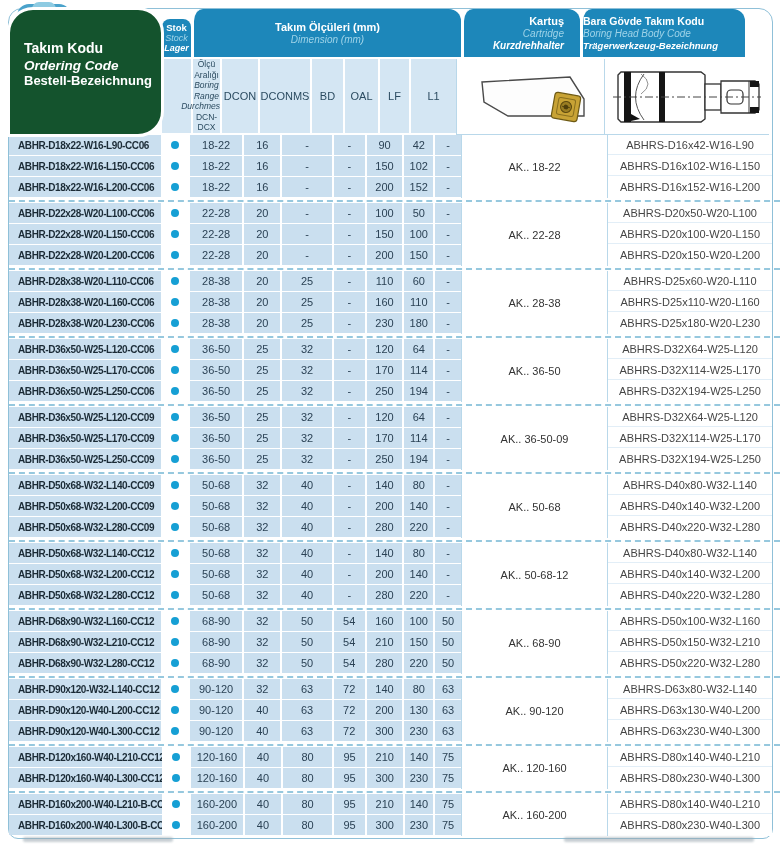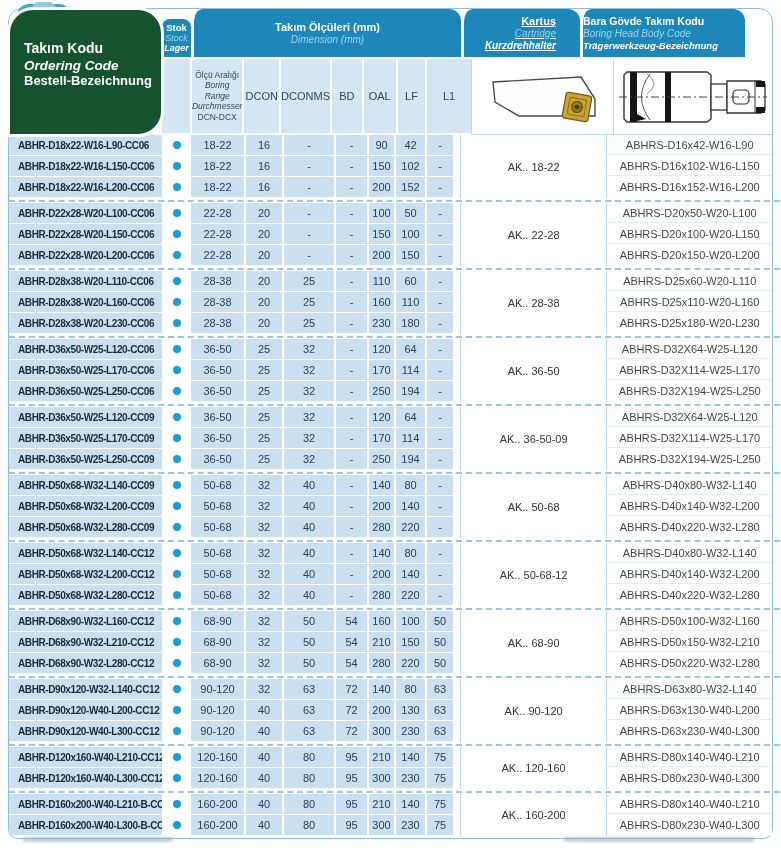--- a/index.html
+++ b/index.html
@@ -17,48 +17,48 @@
   .band{margin-left:153px;height:48px;display:flex;}
   .band-sec{background:#1d87ba;color:#fff;box-sizing:border-box;border-left:3px solid #fff;display:flex;flex-direction:column;justify-content:center;}
   .band-sec .t1{font-weight:bold;font-size:11px;line-height:13px;}
   .band-sec .t2{font-style:italic;font-size:10px;color:#9ed3e8;line-height:12px;}
   .band-sec .t3{font-weight:bold;font-style:italic;font-size:10px;line-height:12px;}
   .sec-stok{width:29px;height:38px;margin-top:10px;border-radius:8px 8px 0 0;align-items:center;text-align:center;border-left:none;}
   .sec-stok .t1{font-size:9.5px;line-height:11px;}
   .sec-stok .t2{font-size:9px;line-height:10px;}
   .sec-stok .t3{font-size:9px;font-weight:bold;font-style:italic;line-height:11px;}
   .sec-dims{width:270px;border-radius:12px 12px 0 0;text-align:center;}
-  .sec-cart{width:119px;border-radius:12px 12px 0 0;text-align:right;padding-right:24px;text-decoration:underline;}
+  .sec-cart{width:119px;border-radius:12px 12px 0 0;text-align:right;padding-right:16px;}
   .sec-body{width:165px;border-radius:12px 12px 0 0;text-align:left;padding-right:6px;}
   .sec-body .t1{font-size:10.5px;}
   .sec-body .t3{font-size:9.5px;}
   
   .subheader{margin-left:153px;height:78px;display:flex;border-top:2px solid #fff;box-sizing:border-box;}
   .sh{background:#d4e6f3;box-sizing:border-box;border-left:2px solid #fff;display:flex;flex-direction:column;justify-content:center;align-items:center;color:#2b4b60;border-bottom:2px solid #fff;}
   .sh-stok{width:29px;border-left:none;}
-  .sh-range{width:53px;font-size:8.5px;line-height:10.5px;text-align:center;}
+  .sh-range{width:29px;font-size:8.5px;line-height:10.5px;text-align:center;}
   .sh-range .i{font-style:italic;}
   .sh-col{font-size:11px;}
   .w-dcon{width:38px}.w-dconms{width:52px}.w-bd{width:33px}.w-oal{width:35px}.w-lf{width:31px}.w-l1{width:47px}
   .sh-img{background:#fff;border-left:1px solid #b9d8ea;border-bottom:1px solid #b9d8ea;width:148px;display:flex;align-items:center;justify-content:center;box-sizing:border-box;}
   .sh-img.body{width:165px;}
   
   .tbody{margin-top:0;}
   .gsep{height:5px;position:relative;}
   .gsep::after{content:"";position:absolute;left:0;right:-8px;top:2px;border-top:2px dashed #96c8de;}
   .grow{display:flex;}
   .lstack{width:452px;}
   .row{display:flex;height:20px;margin-bottom:1px;}
   .cell{box-sizing:border-box;height:20px;display:flex;align-items:center;justify-content:center;}
   .c-code{width:153px;background:#cadfef;justify-content:flex-start;padding-left:9px;font-weight:bold;font-size:10px;letter-spacing:-0.4px;color:#1b2b36;white-space:nowrap;}
   .c-stock{width:29px;background:#fff;}
   .dot{width:8px;height:8px;border-radius:50%;background:#169fd4;}
   .num{background:#cadfef;font-size:11px;color:#2b4255;border-left:2px solid #fff;}
   .c-range{width:53px;border-left:none;}
-  .c-dcon{width:38px}.c-dconms{width:52px}.c-bd{width:33px}.c-oal{width:27px}.c-lf{width:31px}.c-l1{width:28px}
+  .c-dcon{width:38px}.c-dconms{width:52px}.c-bd{width:33px}.c-oal{width:38px}.c-lf{width:31px}.c-l1{width:28px}
   .cart-cell{width:148px;box-sizing:border-box;border-left:1px solid #b9d8ea;border-right:1px solid #b9d8ea;display:flex;align-items:center;justify-content:center;background:#fff;}
   .cart-label{font-size:11px;color:#333;}
   .bstack{width:165px;background:#fff;}
   .brow{height:20px;margin-bottom:1px;display:flex;align-items:center;justify-content:center;font-size:11px;color:#454545;border-bottom:1px solid #e2eef7;box-sizing:border-box;white-space:nowrap;}
   .bstack .brow:last-child{border-bottom:none;}
   
   .smudge{position:absolute;height:5px;background:#9aa7b0;opacity:.55;filter:blur(1px);border-radius:2px;}
   .smudge.left{left:14px;bottom:-4px;width:150px;}
   .smudge.right{left:555px;bottom:-4px;width:190px;}
 </style>

